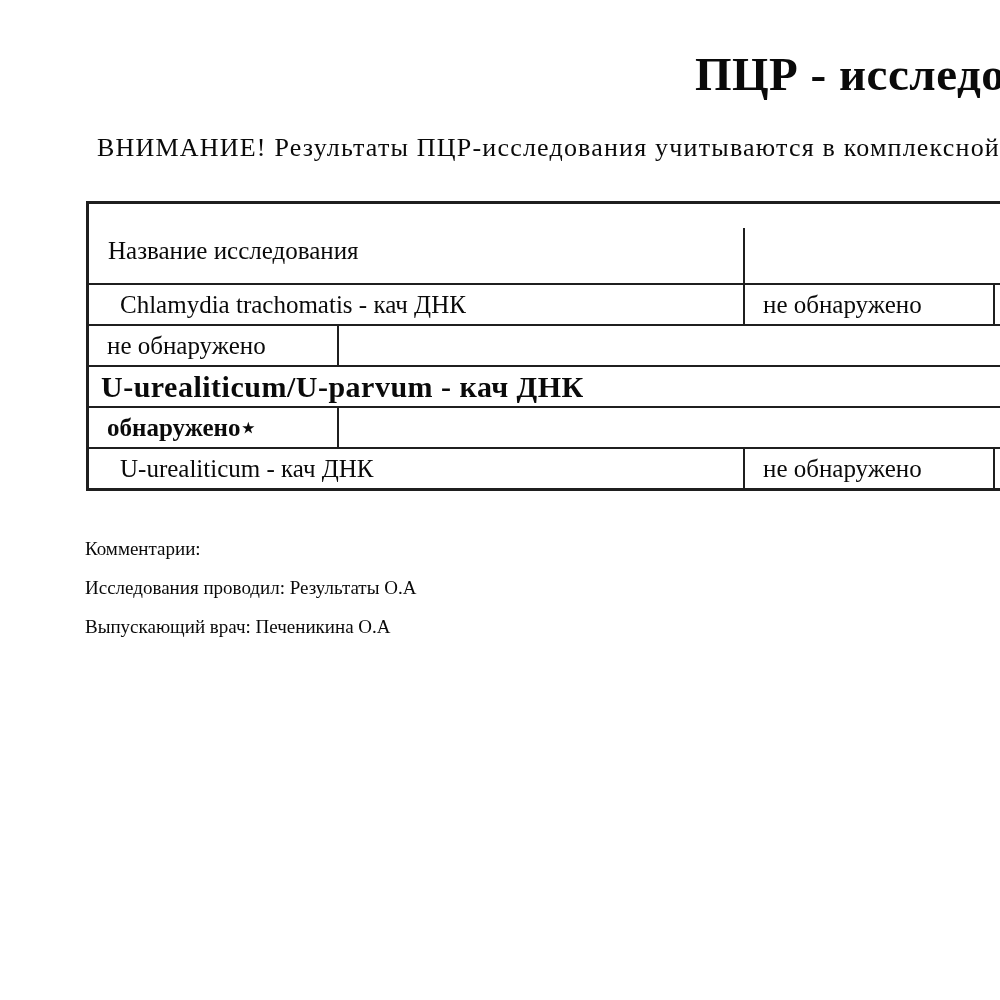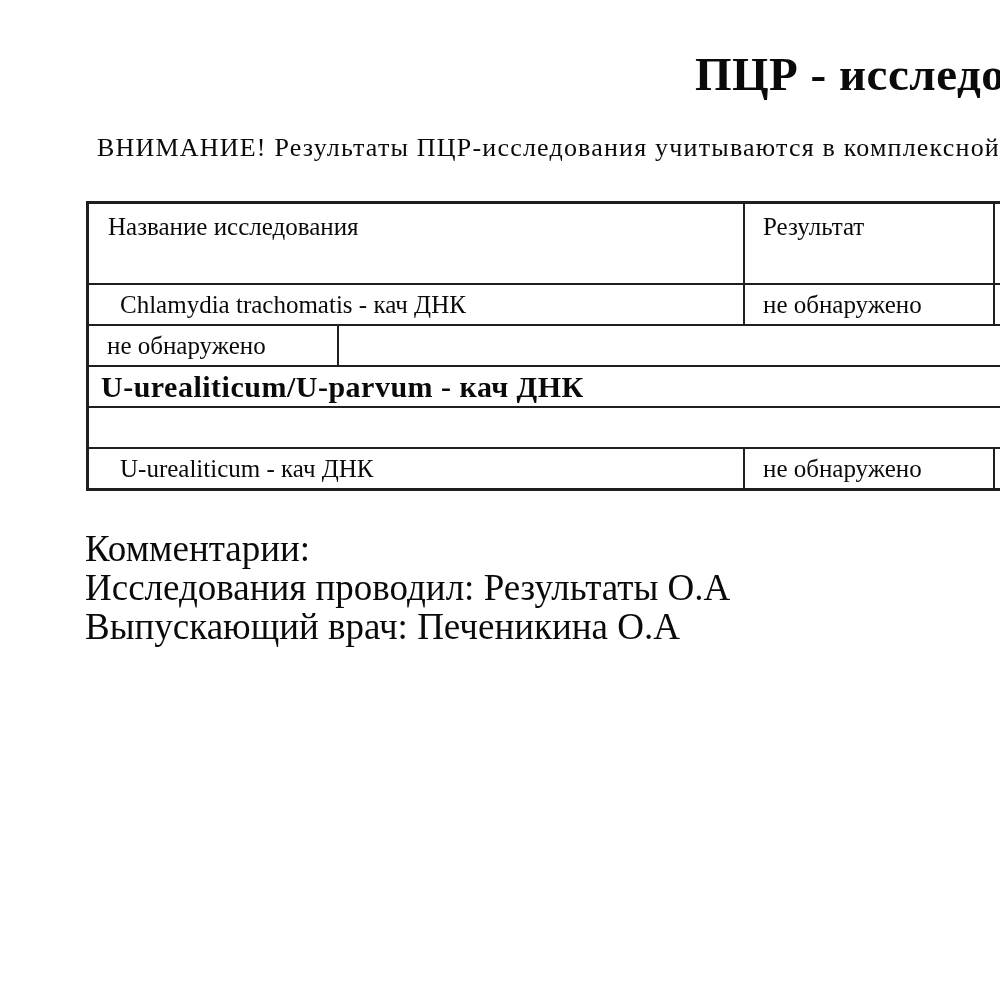--- a/index.html
+++ b/index.html
@@ -47,21 +47,21 @@
     align-items: center;
     height: 41px;
     font-size: 25px;
     white-space: nowrap;
   }
   .tr:first-child { border-top: none; }
   .tr.header {
     height: 79px;
     align-items: flex-start;
   }
-  .tr.header .td { padding-top: 9px; }
+  .tr.header .td { padding-top: 9px; margin-top: 24px; }
   .td { overflow: hidden; height: 100%; display: flex; align-items: center; }
   .tr.header .td { align-items: flex-start; }
   .td.name {
     width: 656px;
     border-right: 2px solid #1f1f1f;
     padding-left: 19px;
   }
   .td.name.indent { padding-left: 31px; }
   .td.result {
     width: 250px;
@@ -78,58 +78,58 @@
     font-weight: bold;
     font-size: 30px;
     letter-spacing: 0.5px;
   }
   .result-bold { font-weight: bold; }
 
   
   .comments {
     position: absolute;
     left: 85px; top: 529px;
-    font-size: 37px;
+    font-size: 19px;
     line-height: 39px;
     white-space: nowrap;
   }
 </style>
 </head>
 <body>
 
 <div class="page">
 
   <h1 class="title">ПЦР - исследование</h1>
 
   <p class="warning">ВНИМАНИЕ! Результаты ПЦР-исследования учитываются в комплексной диагностике</p>
 
   <div class="results-table">
 
     <div class="tr header">
       <div class="td name">Название исследования</div>
-      <div class="td result">Результат</div>
       <div class="td extra"></div>
     </div>
 
     <div class="tr">
       <div class="td name indent">Chlamydia trachomatis - кач ДНК</div>
       <div class="td result">не обнаружено</div>
       <div class="td extra"></div>
     </div>
 
     <div class="tr">
       <div class="td result">не обнаружено</div>
       <div class="td extra"></div>
     </div>
 
     <div class="tr group">
       <div class="td group-name">U-urealiticum/U-parvum - кач ДНК</div>
     </div>
 
     <div class="tr">
+      <div class="td result result-bold">обнаружено⋆</div>
       <div class="td extra"></div>
     </div>
 
     <div class="tr">
       <div class="td name indent">U-urealiticum - кач ДНК</div>
       <div class="td result">не обнаружено</div>
       <div class="td extra"></div>
     </div>
 
   </div>

